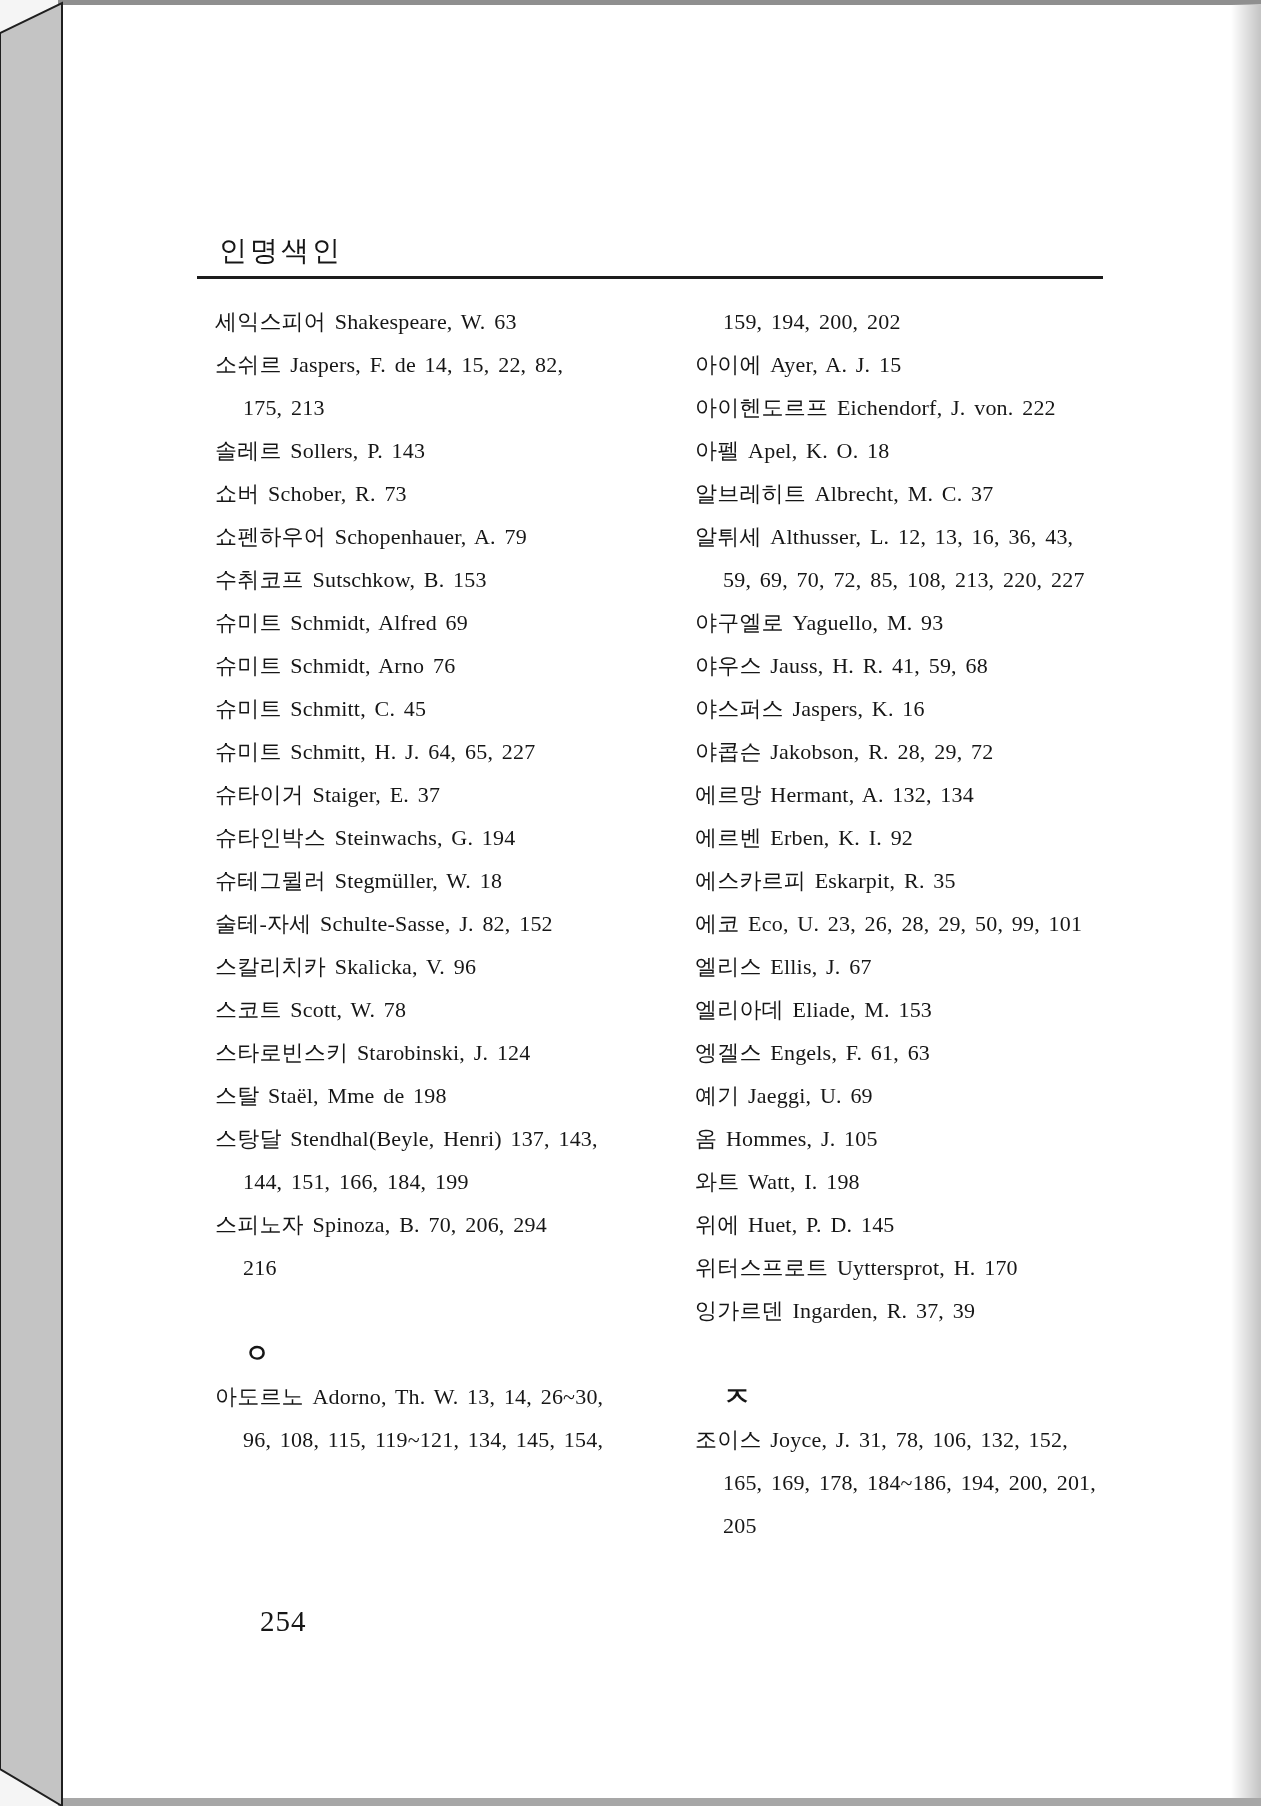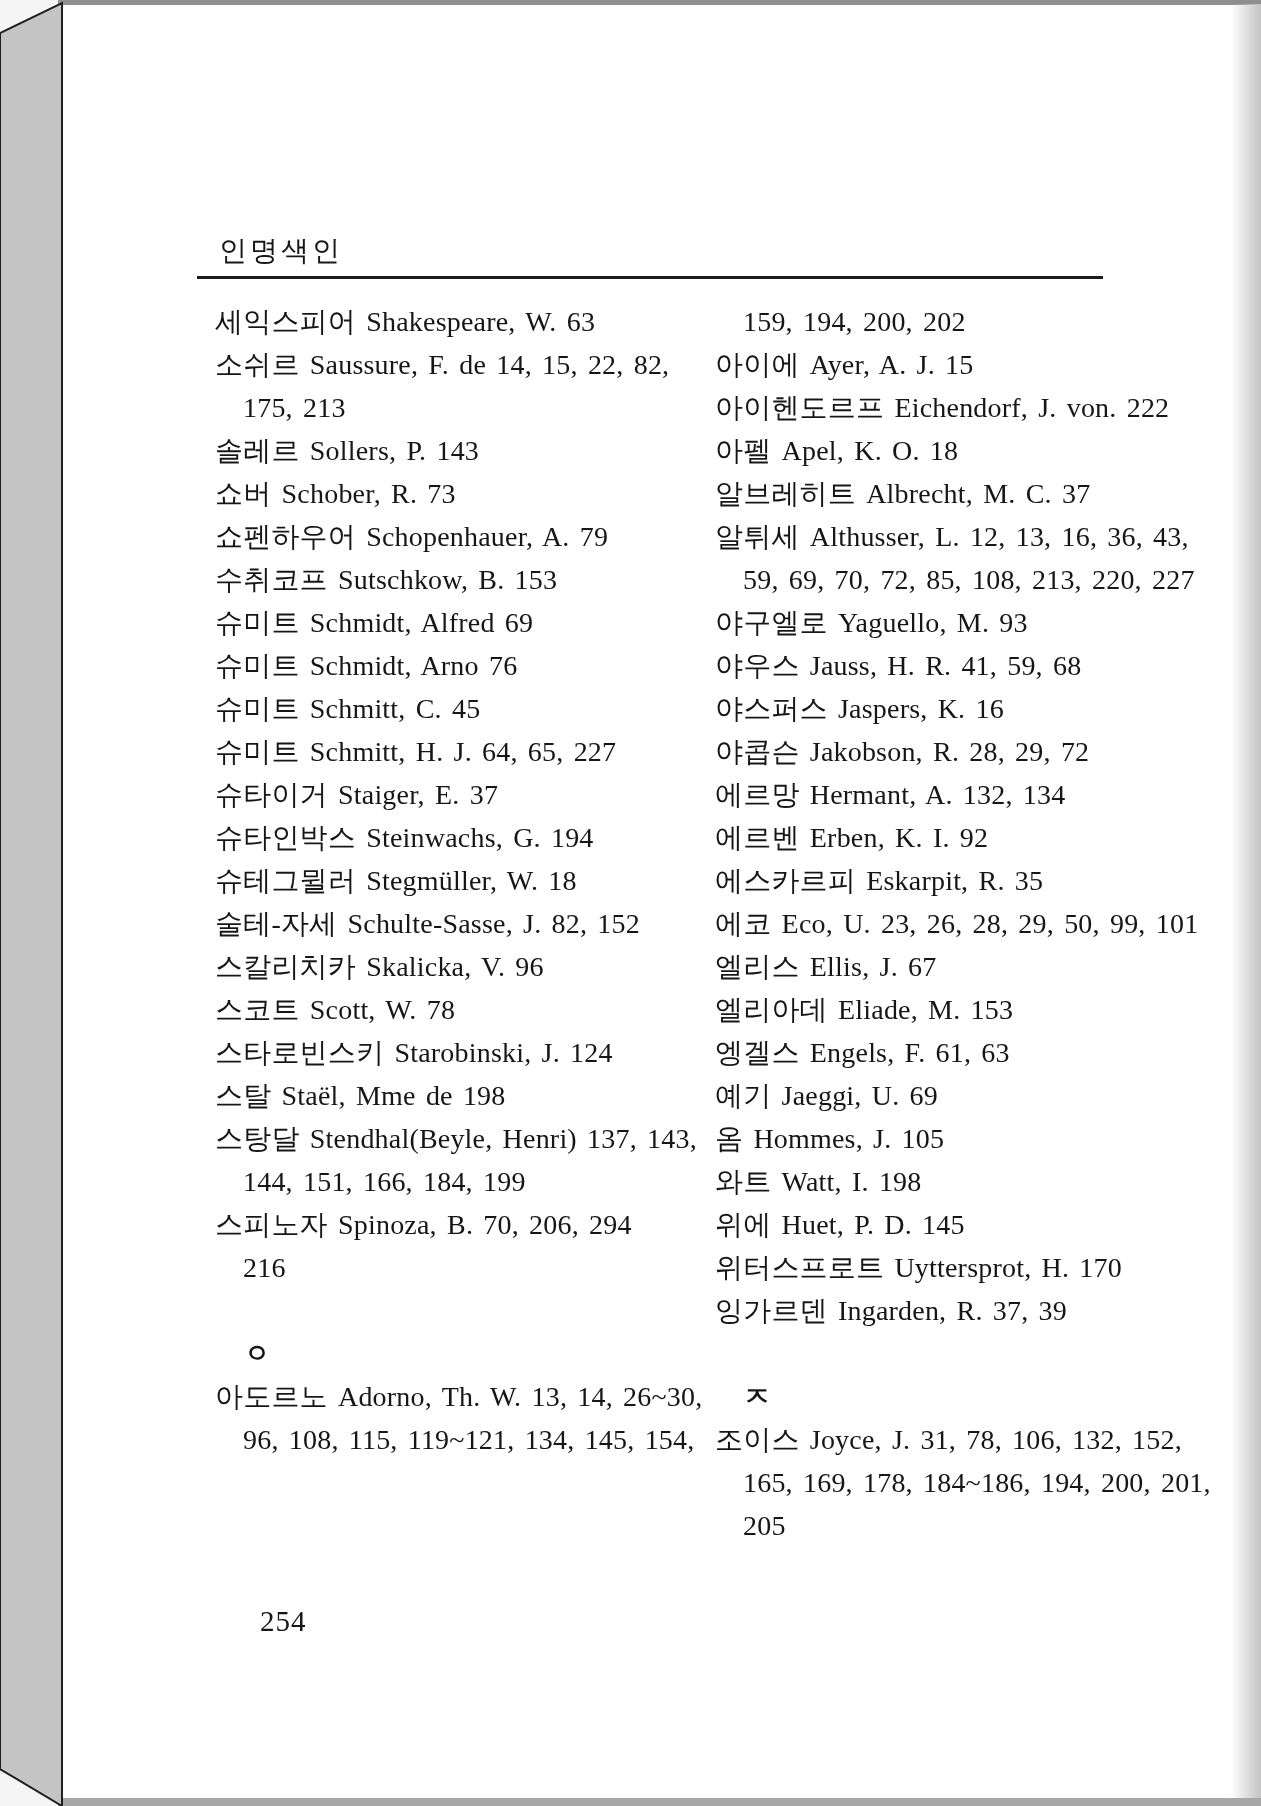--- a/index.html
+++ b/index.html
@@ -71,25 +71,25 @@
     width: 906px;
     height: 3px;
     background: #1c1c1c;
   }
   .index-col {
     position: absolute;
     top: 300px;
     width: 460px;
   }
   .col-left  { left: 215px; }
-  .col-right { left: 695px; margin-left: 20px; }
+  .col-right { left: 695px; }
   .index-line {
     height: 43px;
     line-height: 43px;
-    font-size: 28px;
+    font-size: 22px;
     white-space: nowrap;
     word-spacing: 3px;
     letter-spacing: 0.2px;
   }
   .index-line.t-continuation { padding-left: 28px; }
   .index-line.t-section {
     padding-left: 29px;
     margin-top: 43px;
     font-weight: bold;
     font-size: 26px;
@@ -117,21 +117,21 @@
     <polygon points="0,33 62,3 62,1806 0,1769" fill="#c4c4c4" stroke="#1f1f1f" stroke-width="2"></polygon>
   </svg>
 
   <div class="page-header">인명색인</div>
   <div class="header-rule"></div>
 
   <div class="index-col col-left">
 
       <div class="index-line t-entry">세익스피어 Shakespeare, W. 63</div>
 
-      <div class="index-line t-entry">소쉬르 Saussure, F. de 14, 15, 22, 82,</div>
+      <div class="index-line t-entry">소쉬르 Jaspers, F. de 14, 15, 22, 82,</div>
 
       <div class="index-line t-continuation">175, 213</div>
 
       <div class="index-line t-entry">솔레르 Sollers, P. 143</div>
 
       <div class="index-line t-entry">쇼버 Schober, R. 73</div>
 
       <div class="index-line t-entry">쇼펜하우어 Schopenhauer, A. 79</div>
 
       <div class="index-line t-entry">수취코프 Sutschkow, B. 153</div>

